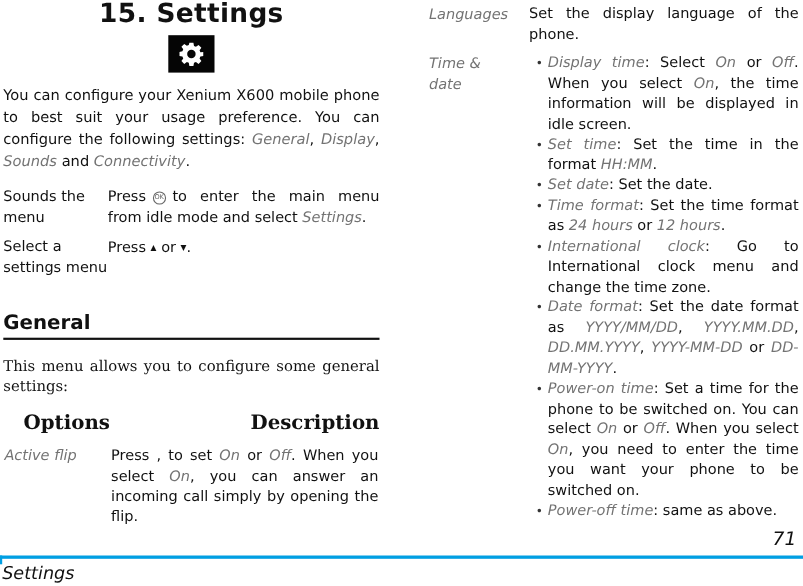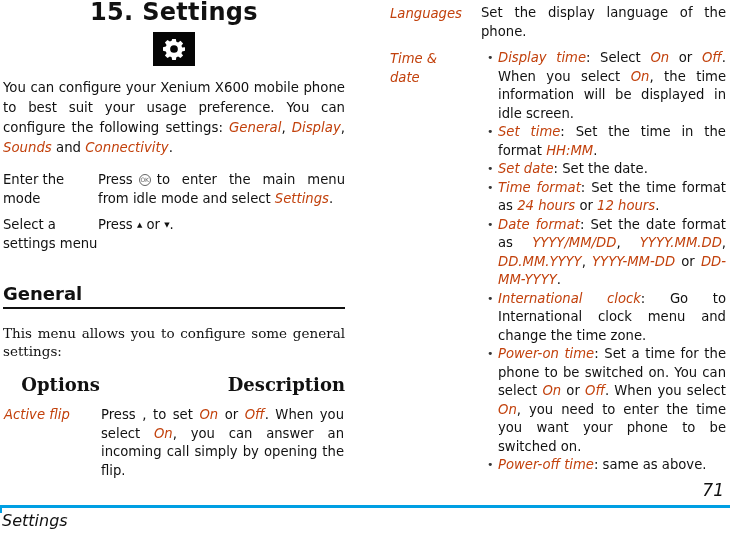--- a/index.html
+++ b/index.html
@@ -1,20 +1,20 @@
 <!DOCTYPE html>
 <html><head>
 <meta charset="utf-8">
 <style>
   html, body { margin:0; padding:0; }
   body {
     width:730px; height:533px; background:#ffffff; position:relative; overflow:hidden;
     font-family:"DejaVu Sans", sans-serif; color:#111; font-size:13.2px;
   }
-  .hl { color:#c2410c; font-style:italic; }
+  .hl { color:#737373; font-style:italic; }
   .col-left { position:absolute; left:3px; top:0; width:342px; }
   .col-right { position:absolute; left:390px; top:0; width:336px; }
   .chapter-title {
     text-align:center; font-weight:bold; font-size:24px; margin:0; padding-top:0px;
     line-height:24px; letter-spacing:0.3px;
   }
   .icon-box {
     width:42px; height:34px; background:#050505; margin:8px auto 0 auto;
     display:flex; align-items:center; justify-content:center;
   }
@@ -59,21 +59,21 @@
       <path fill="#ffffff" d="M10 1h4l.6 3.1 1.9.8 2.6-1.8 2.8 2.8-1.8 2.6.8 1.9L24 10v4l-3.1.6-.8 1.9 1.8 2.6-2.8 2.8-2.6-1.8-1.9.8L14 24h-4l-.6-3.1-1.9-.8-2.6 1.8-2.8-2.8 1.8-2.6-.8-1.9L0 14v-4l3.1-.6.8-1.9-1.8-2.6 2.8-2.8 2.6 1.8 1.9-.8z"></path>
       <circle cx="12" cy="12" r="4.2" fill="#050505"></circle>
     </svg>
   </div>
 
   <p class="intro"><span>You can configure your Xenium X600 mobile phone to best suit your usage preference. You can configure the following settings: </span><span class="hl">General</span><span>, </span><span class="hl">Display</span><span>, </span><span class="hl">Sounds</span><span> and </span><span class="hl">Connectivity</span><span>.</span></p>
 
   <table class="steps">
     <tbody>
         <tr>
-      <td class="lab">Enter the mode</td>
+      <td class="lab">Sounds the menu</td>
       <td class="txt"><span>Press</span><span class="glyph-ok">OK</span><span>to enter the main menu from idle mode and select </span><span class="hl">Settings</span><span>.</span></td>
     </tr>
     <tr>
       <td class="lab">Select a settings menu</td>
       <td class="txt"><span>Press</span> <span class="arrow">▲</span><span> or </span><span class="arrow">▼</span><span>.</span></td>
     </tr>
   </tbody>
     </table>
 
   <div class="section-title">General</div>
@@ -99,22 +99,22 @@
     <div class="txt">Set the display language of the phone.</div>
   </div>
   <div class="rrow">
     <div class="lab hl" style="width:80px;margin-right:11px;">Time &amp; date</div>
     <div class="txt">
       <ul class="bul" id="td-list">
           <li><span class="hl">Display time</span><span>: Select </span><span class="hl">On</span><span> or </span><span class="hl">Off</span><span>. When you select </span><span class="hl">On</span><span>, the time information will be displayed in idle screen.</span></li>
           <li><span class="hl">Set time</span><span>: Set the time in the format </span><span class="hl">HH:MM</span><span>.</span></li>
           <li><span class="hl">Set date</span><span>: Set the date.</span></li>
           <li><span class="hl">Time format</span><span>: Set the time format as </span><span class="hl">24 hours</span><span> or </span><span class="hl">12 hours</span><span>.</span></li>
+          <li><span class="hl">International clock</span><span>: Go to International clock menu and change the time zone.</span></li>
           <li><span class="hl">Date format</span><span>: Set the date format as </span><span class="hl">YYYY/MM/DD</span><span>, </span><span class="hl">YYYY.MM.DD</span><span>, </span><span class="hl">DD.MM.YYYY</span><span>, </span><span class="hl">YYYY-MM-DD</span><span> or </span><span class="hl">DD-MM-YYYY</span><span>.</span></li>
-          <li><span class="hl">International clock</span><span>: Go to International clock menu and change the time zone.</span></li>
           <li><span class="hl">Power-on time</span><span>: Set a time for the phone to be switched on. You can select </span><span class="hl">On</span><span> or </span><span class="hl">Off</span><span>. When you select </span><span class="hl">On</span><span>, you need to enter the time you want your phone to be switched on.</span></li>
           <li><span class="hl">Power-off time</span><span>: same as above.</span></li>
         </ul>
     </div>
   </div>
 </div>
 
 <div class="footer-line"></div>
 <div class="footer-tick"></div>
 <div class="footer-left">Settings</div>

